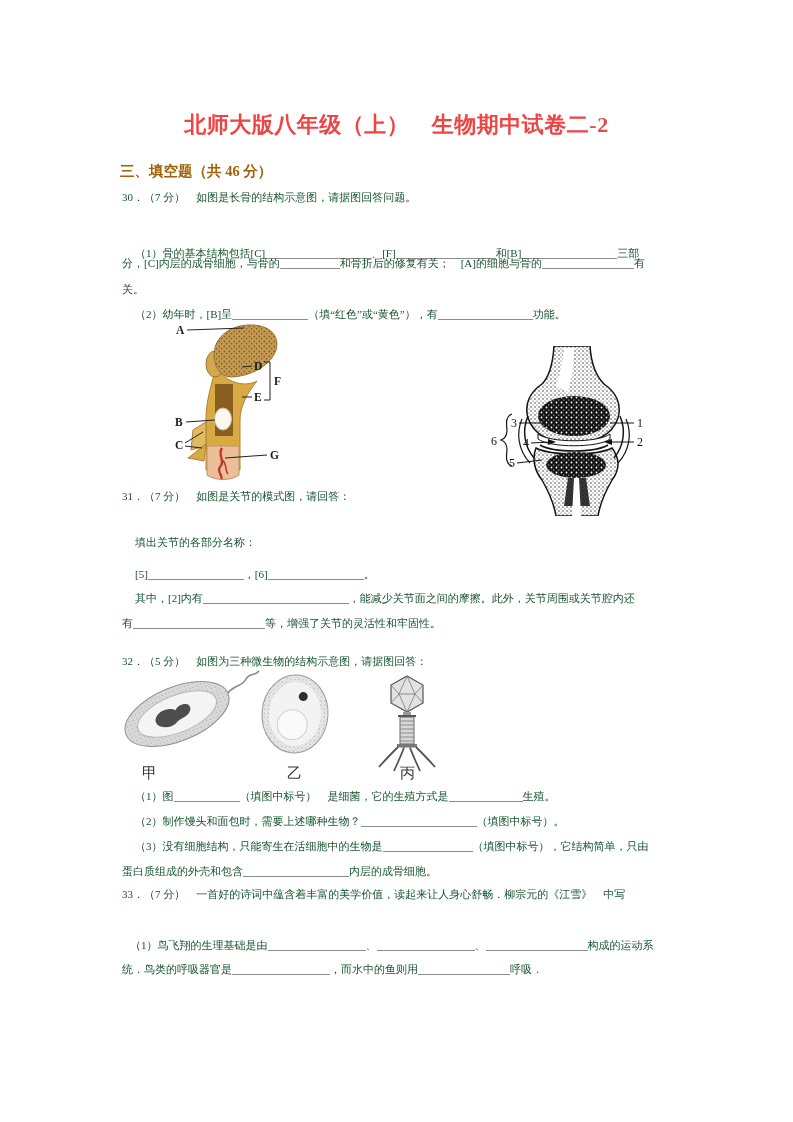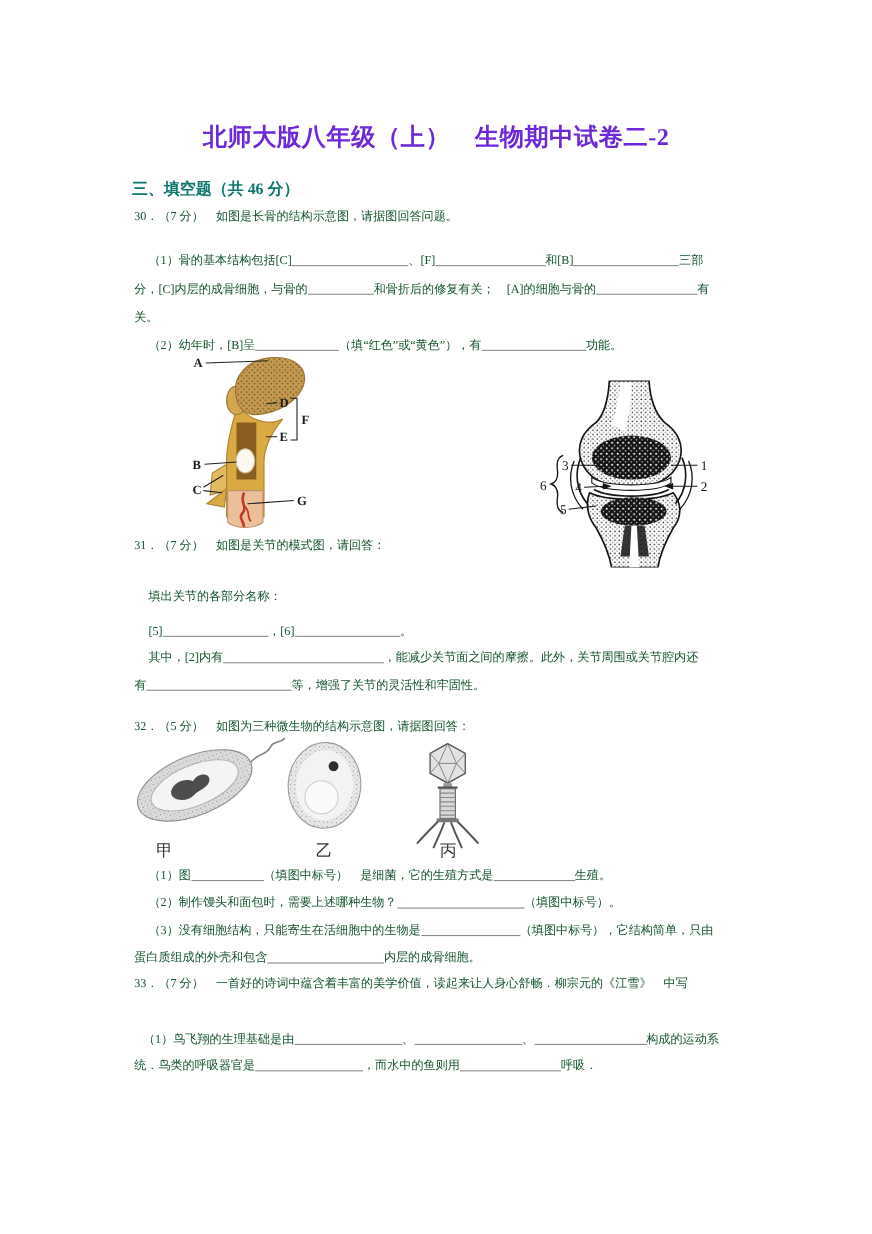--- a/index.html
+++ b/index.html
@@ -4,26 +4,26 @@
 <style>
   html,body { margin:0; padding:0; background:#e8e8e8; }
   .page {
     position:relative; width:793px; height:1122px; margin:0 auto;
     background:#ffffff; overflow:hidden;
     font-family:"Liberation Serif","DejaVu Serif",serif;
     color:#333;
   }
   .title {
     position:absolute; top:110px; left:0; width:100%;
-    text-align:center; font-size:22px; font-weight:bold; color:#6d28d9;
+    text-align:center; font-size:22px; font-weight:bold; color:#ef4444;
     letter-spacing:0.5px;
   }
   .section-hd {
     position:absolute; left:120px; top:162px;
-    font-size:14.5px; font-weight:bold; color:#0f766e;
+    font-size:14.5px; font-weight:bold; color:#a16207;
   }
   .ln {
     position:absolute; white-space:nowrap;
     font-size:11px; line-height:20px; color:#14532d;
   }
   .bl {
     display:inline-block; height:13px;
     border-bottom:1.4px solid #8c8c8c;
     vertical-align:-2px;
   }
@@ -35,21 +35,21 @@
 
 <div class="page">
 
   <div class="title">北师大版八年级（上）　生物期中试卷二-2</div>
   <div class="section-hd">三、填空题（共 46 分）</div>
 
   <div class="ln" style="left:122px; top:187px">
     <span>30．（7 分）　如图是长骨的结构示意图，请据图回答问题。</span>
   </div>
 
-  <div class="ln" style="left:135px; top:227px">
+  <div class="ln" style="left:135px; top:243px">
     <span>（1）骨的基本结构包括[C]</span><span class="bl" style="width:106px"></span><span>、[F]</span><span class="bl" style="width:100px"></span><span>和[B]</span><span class="bl" style="width:96px"></span><span>三部</span>
   </div>
   <div class="ln" style="left:122px; top:253px">
     <span>分，[C]内层的成骨细胞，与骨的</span><span class="bl" style="width:60px"></span><span>和骨折后的修复有关；　[A]的细胞与骨的</span><span class="bl" style="width:92px"></span><span>有</span>
   </div>
   <div class="ln" style="left:122px; top:279px">
     <span>关。</span>
   </div>
 
   <div class="ln" style="left:135px; top:304px">

